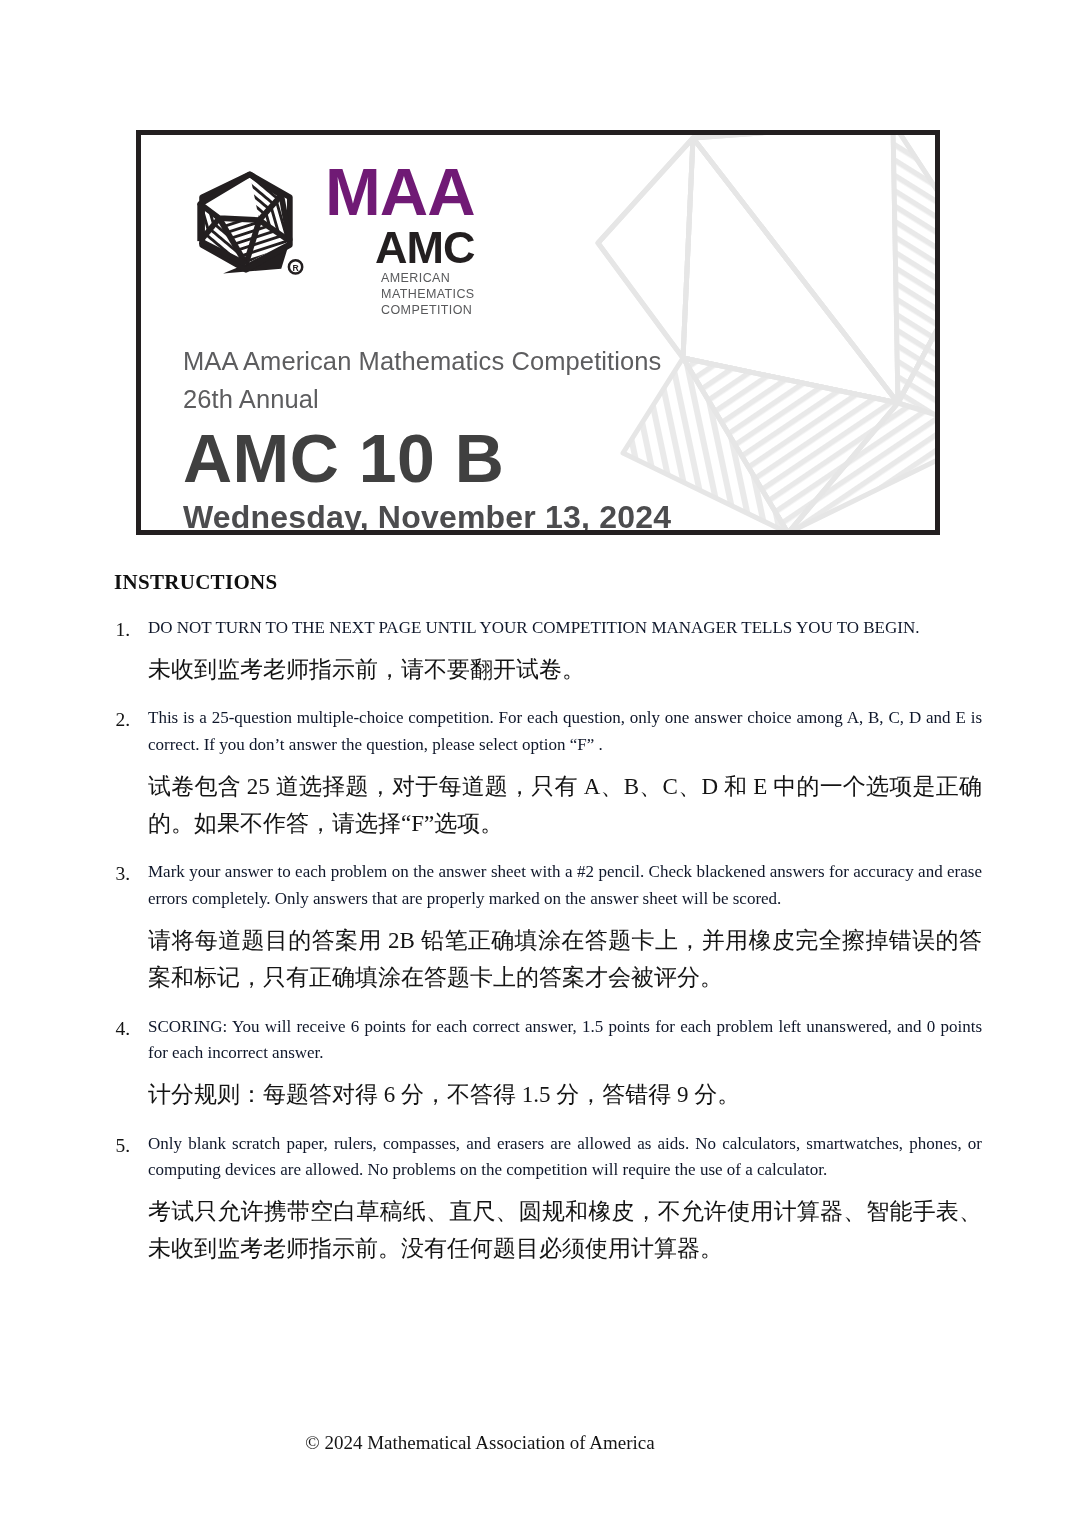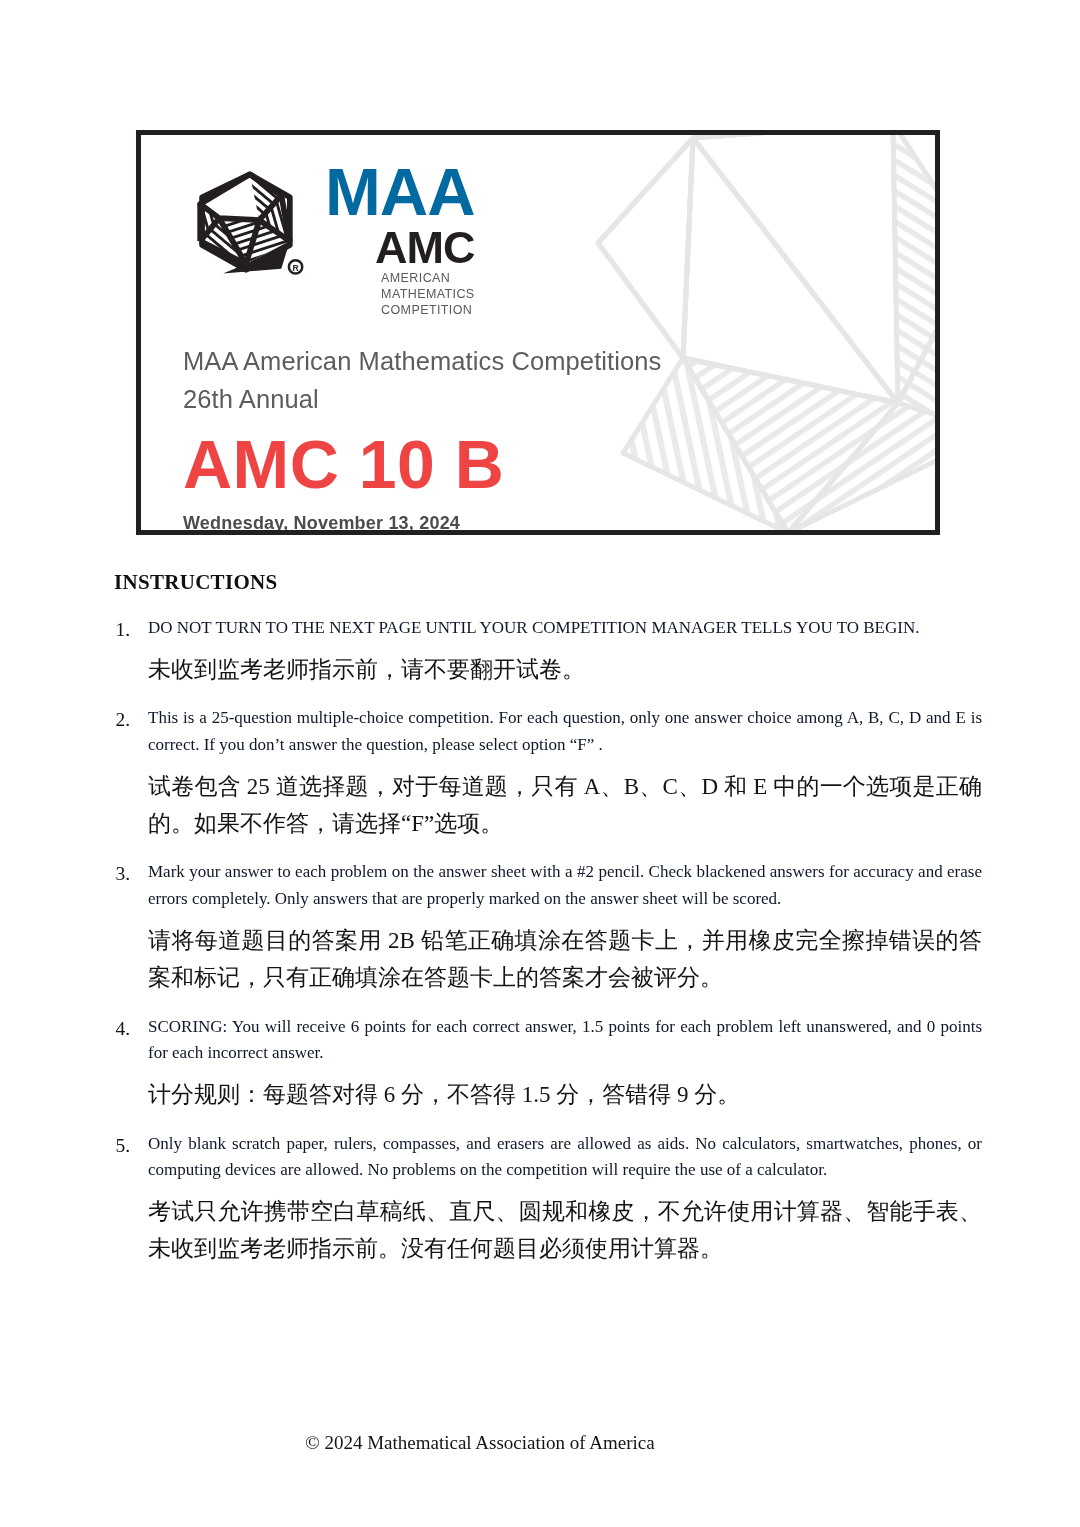--- a/index.html
+++ b/index.html
@@ -56,21 +56,21 @@
   .logo-text {
     margin-left: 18px;
     padding-top: 4px;
     font-family: "Liberation Sans", "DejaVu Sans", sans-serif;
   }
   .logo-maa {
     font-size: 67px;
     font-weight: 700;
     letter-spacing: -1px;
     line-height: 0.94;
-    color: #0369a1;
+    color: #701a75;
   }
   .logo-sub {
     display: flex;
     align-items: flex-end;
     margin-top: 1px;
     flex-direction: column;
   }
   .logo-amc {
     font-size: 45px;
     font-weight: 700;
@@ -96,31 +96,31 @@
   .hl-line {
     font-size: 25.5px;
     color: #5d5d5f;
     line-height: 1.5;
     font-weight: 400;
     letter-spacing: 0.1px;
   }
   .hl-title {
     font-size: 68px;
     font-weight: 700;
-    color: #ef4444;
+    color: #404040;
     letter-spacing: 0.5px;
     line-height: 1.06;
-    margin-top: 10px;
+    margin-top: 4px;
   }
   .hl-date {
-    font-size: 18px;
+    font-size: 32px;
     font-weight: 700;
     color: #4c4c4e;
     letter-spacing: 0.2px;
-    margin-top: 12px;
+    margin-top: 4px;
   }
 
   
   .instructions-heading {
     position: absolute;
     left: 114px;
     top: 570px;
     font-size: 21px;
     font-weight: 700;
     letter-spacing: 0.3px;

